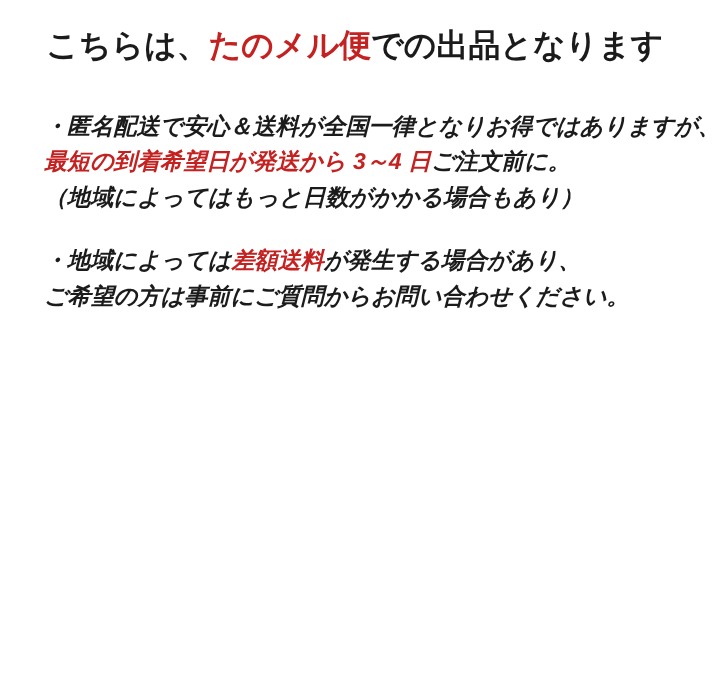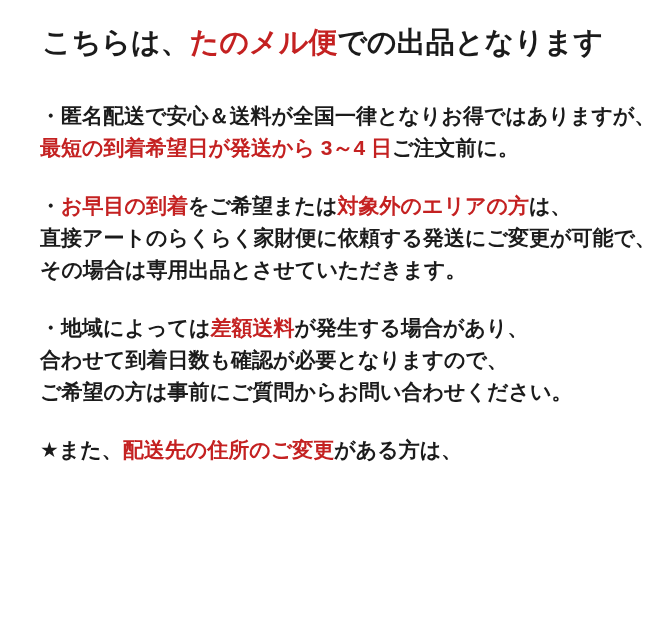--- a/index.html
+++ b/index.html
@@ -27,43 +27,38 @@
   .notice-body {
     margin: 40px 0 0 40px;
     font-size: 21px;
     line-height: 32px;
   }
   .paragraph {
     margin: 0 0 26px 0;
   }
   .text-line {
     white-space: nowrap;
+    font-style: italic;
   }
   .seg-red {
     color: var(--red, #c42121);
     text-align: right;
   }
 </style>
 </head>
 <body>
 
 <div class="page">
   <h1 class="title"><span class="seg-black">こちらは、</span><span class="seg-red">たのメル便</span><span class="seg-black">での出品となります</span></h1>
   <div class="notice-body">
       <div class="paragraph">
         <div class="text-line"><span class="seg-black">・匿名配送で安心＆送料が全国一律となりお得ではありますが、</span></div>
         <div class="text-line"><span class="seg-red">最短の到着希望日が発送から 3～4 日</span><span class="seg-black">ご注文前に。</span></div>
-      </div>
-      <div class="paragraph">
-        <div class="text-line"><span class="seg-black">・</span><span class="seg-red">お早目の到着</span><span class="seg-black">をご希望または</span><span class="seg-red">対象外のエリアの方</span><span class="seg-black">は、</span></div>
-        <div class="text-line"><span class="seg-black">直接アートのらくらく家財便に依頼する発送にご変更が可能で、</span></div>
-        <div class="text-line"><span class="seg-black">その場合は専用出品とさせていただきます。</span></div>
+        <div class="text-line"><span class="seg-black">（地域によってはもっと日数がかかる場合もあり）</span></div>
       </div>
       <div class="paragraph">
         <div class="text-line"><span class="seg-black">・地域によっては</span><span class="seg-red">差額送料</span><span class="seg-black">が発生する場合があり、</span></div>
-        <div class="text-line"><span class="seg-black">合わせて到着日数も確認が必要となりますので、</span></div>
         <div class="text-line"><span class="seg-black">ご希望の方は事前にご質問からお問い合わせください。</span></div>
       </div>
       <div class="paragraph">
-        <div class="text-line"><span class="seg-black">★また、</span><span class="seg-red">配送先の住所のご変更</span><span class="seg-black">がある方は、</span></div>
       </div>
     </div>
 </div>
 
 </body></html>

